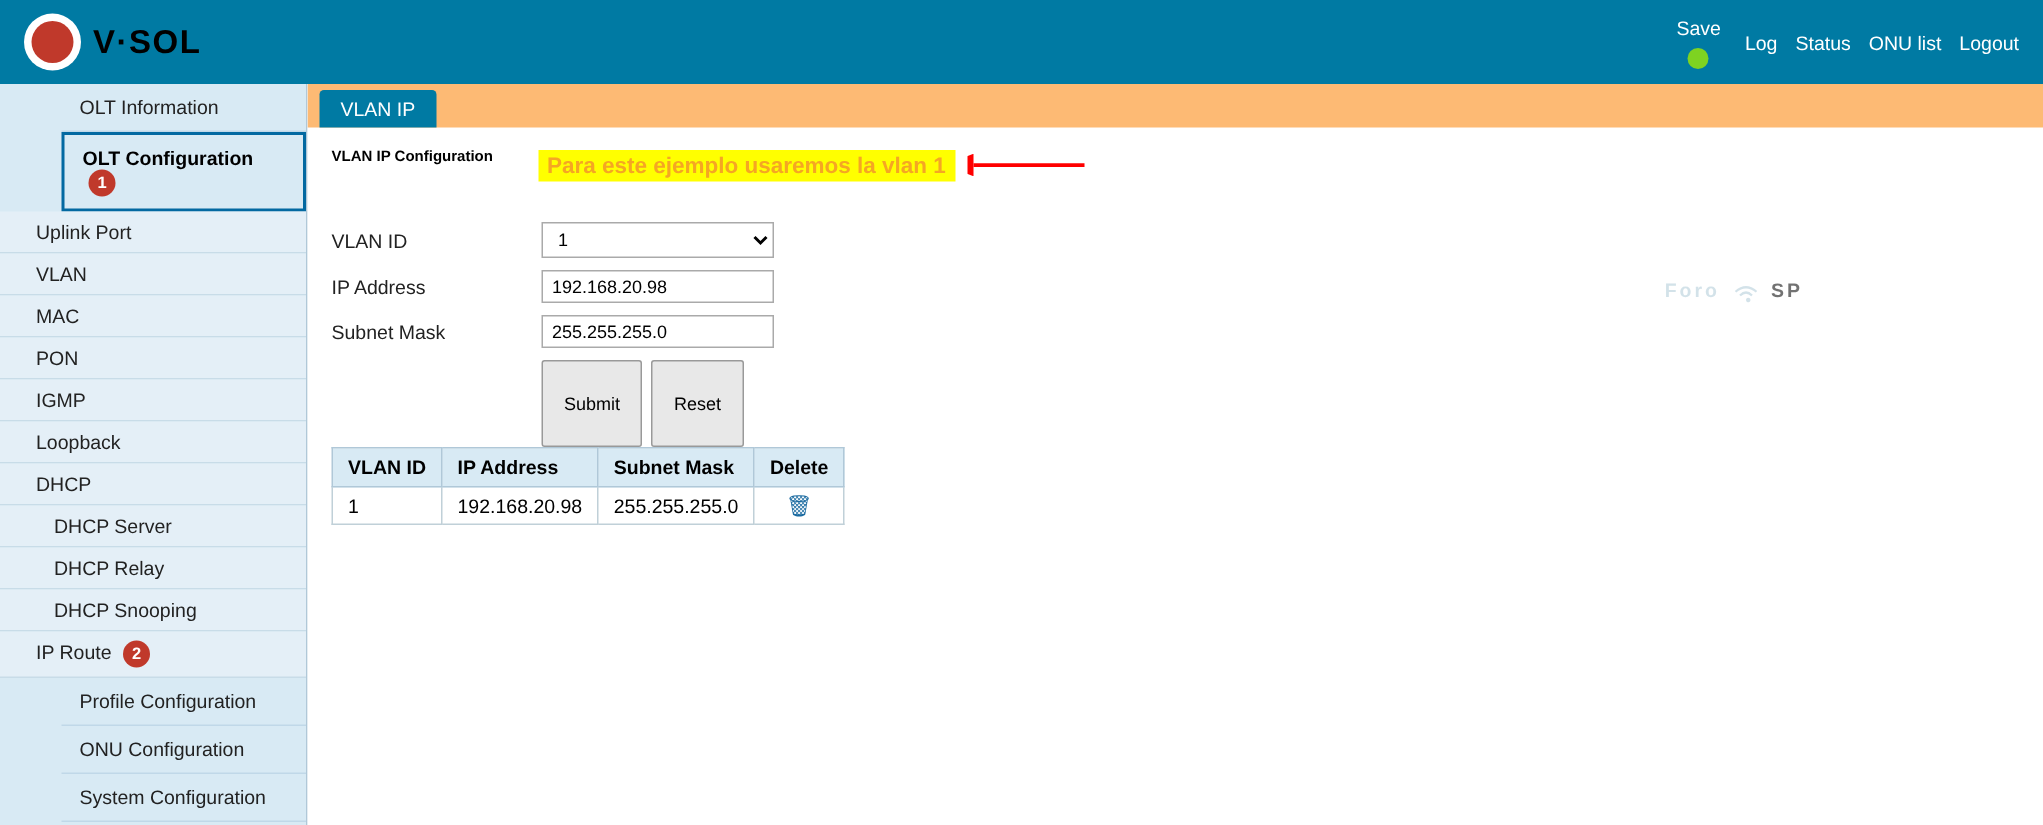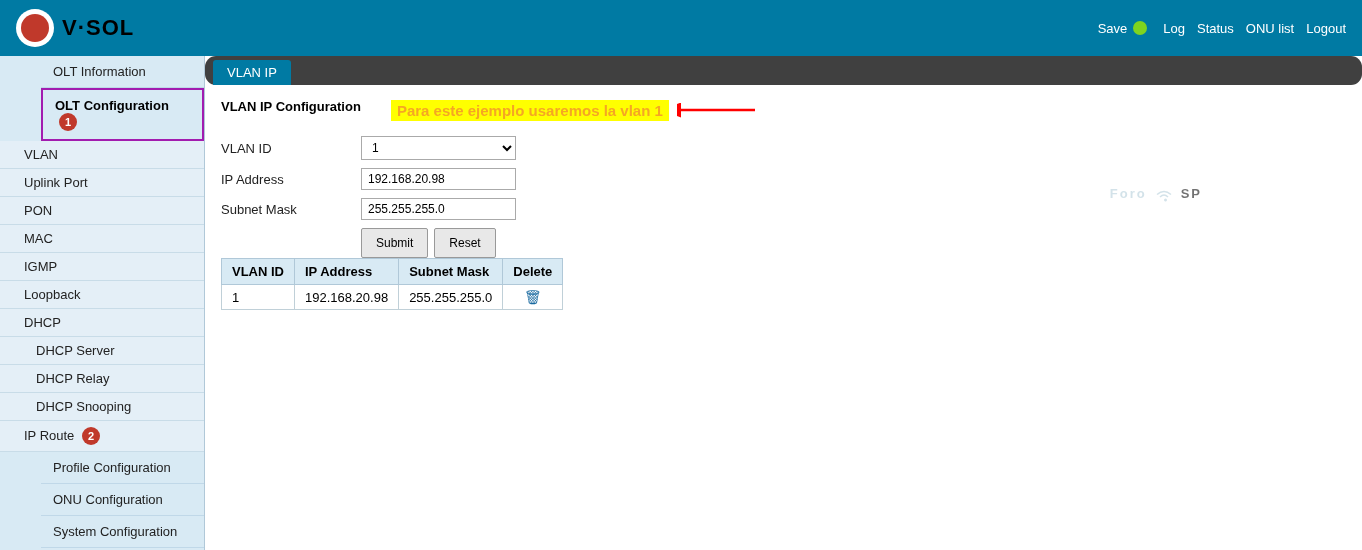--- a/index.html
+++ b/index.html
@@ -46,20 +46,21 @@
     .header-nav {
       display: flex;
       align-items: center;
       gap: 16px;
     }
     .header-save {
       display: flex;
       align-items: center;
       gap: 6px;
       color: white;
+      flex-direction: column;
     }
     .save-dot {
       width: 14px;
       height: 14px;
       background: #6cc;
       border-radius: 50%;
       background: #7ed321;
     }
     .header-links {
       display: flex;
@@ -88,21 +89,21 @@
     .sidebar-item {
       padding: 8px 12px;
       cursor: pointer;
       color: #222;
       border-bottom: 1px solid #c0d8e8;
       background: #d8eaf4;
       margin-left: 41px;
     }
     .sidebar-item.active-parent {
       background: #d8eaf4;
-      border: 2px solid #a21caf;
+      border: 2px solid #0369a1;
       font-weight: bold;
       color: #000;
     }
     .sidebar-sub {
       padding: 6px 12px 6px 24px;
       cursor: pointer;
       color: #222;
       background: #e4eff7;
       border-bottom: 1px solid #c8dce8;
     }
@@ -124,42 +125,41 @@
 
     
     .main {
       flex: 1;
       background: white;
       padding: 0;
       overflow-y: auto;
     }
 
     .tab-bar {
-      background: #404040;
+      background: #fdba74;
       padding: 4px 8px 0 8px;
       display: flex;
-      border-radius: 11px;
     }
     .tab {
       padding: 5px 14px;
       background: #007aa3;
       color: white;
       border-radius: 3px 3px 0 0;
       cursor: pointer;
       font-size: 12px;
     }
 
     .content-area {
       padding: 14px 16px;
     }
 
     .section-title {
       font-weight: bold;
-      font-size: 13px;
-      margin-bottom: 12px;
+      font-size: 10px;
+      margin-bottom: 28px;
       color: #000;
       text-align: right;
     }
 
     
     .form-row {
       display: flex;
       align-items: center;
       margin-bottom: 8px;
     }
@@ -182,21 +182,21 @@
       appearance: auto;
     }
 
     .form-buttons {
       margin-top: 8px;
       display: flex;
       gap: 6px;
       margin-left: 140px;
     }
     .btn {
-      padding: 7px 14px;
+      padding: 21px 14px;
       font-size: 12px;
       cursor: pointer;
       border: 1px solid #999;
       border-radius: 2px;
       background: #e8e8e8;
     }
 
     
     .table-section-title {
       font-weight: bold;
@@ -256,30 +256,30 @@
 
   <div class="sidebar">
     <div class="sidebar-item">
       <span>OLT Information</span>
     </div>
     <div class="sidebar-item active-parent">
       <span>OLT Configuration</span>
       <span class="badge">1</span>
     </div>
     <div class="sidebar-sub">
+      <span>Uplink Port</span>
+    </div>
+    <div class="sidebar-sub">
       <span>VLAN</span>
     </div>
     <div class="sidebar-sub">
-      <span>Uplink Port</span>
+      <span>MAC</span>
     </div>
     <div class="sidebar-sub">
       <span>PON</span>
-    </div>
-    <div class="sidebar-sub">
-      <span>MAC</span>
     </div>
     <div class="sidebar-sub">
       <span>IGMP</span>
     </div>
     <div class="sidebar-sub">
       <span>Loopback</span>
     </div>
     <div class="sidebar-sub">
       <span>DHCP</span>
     </div>

